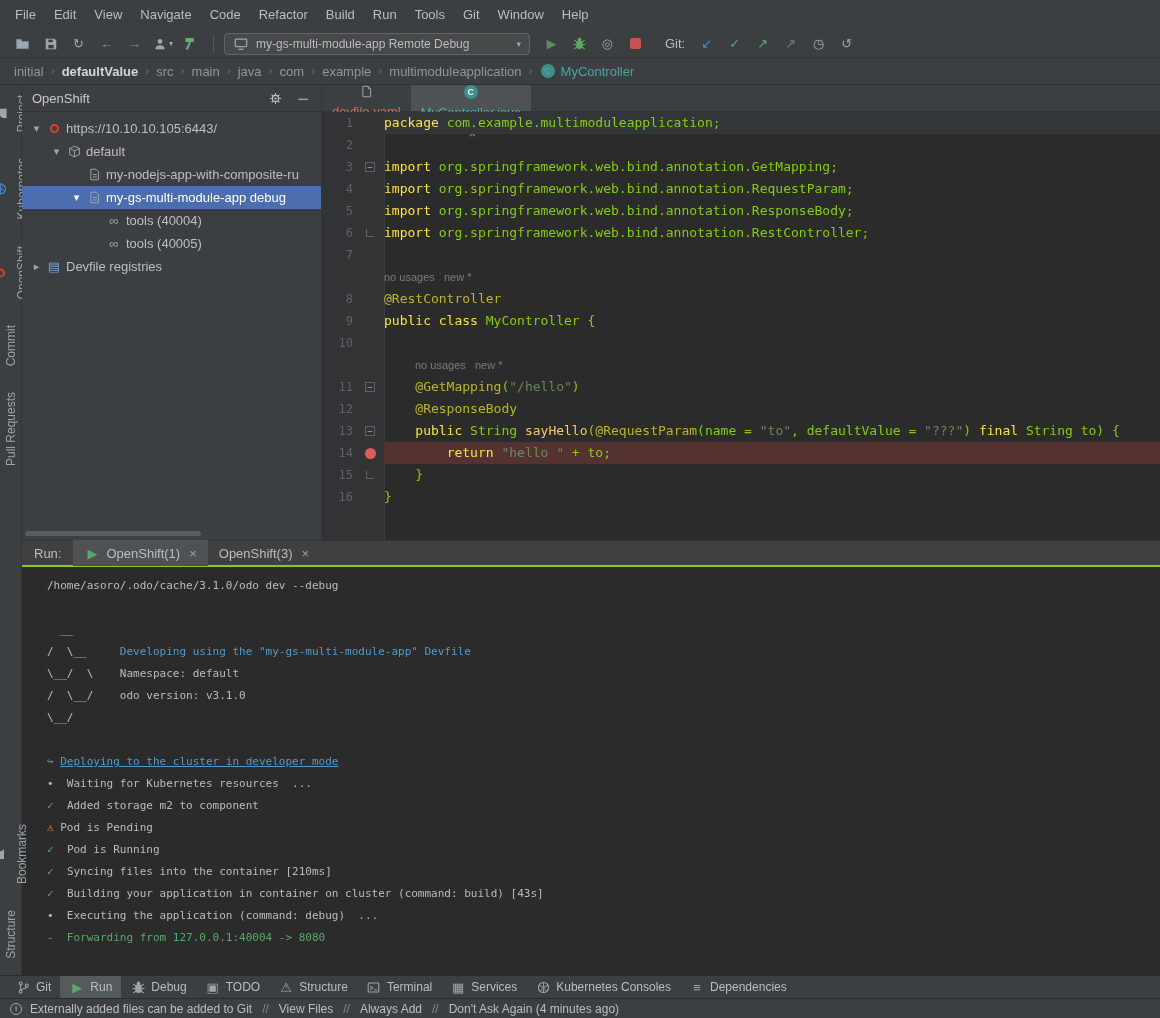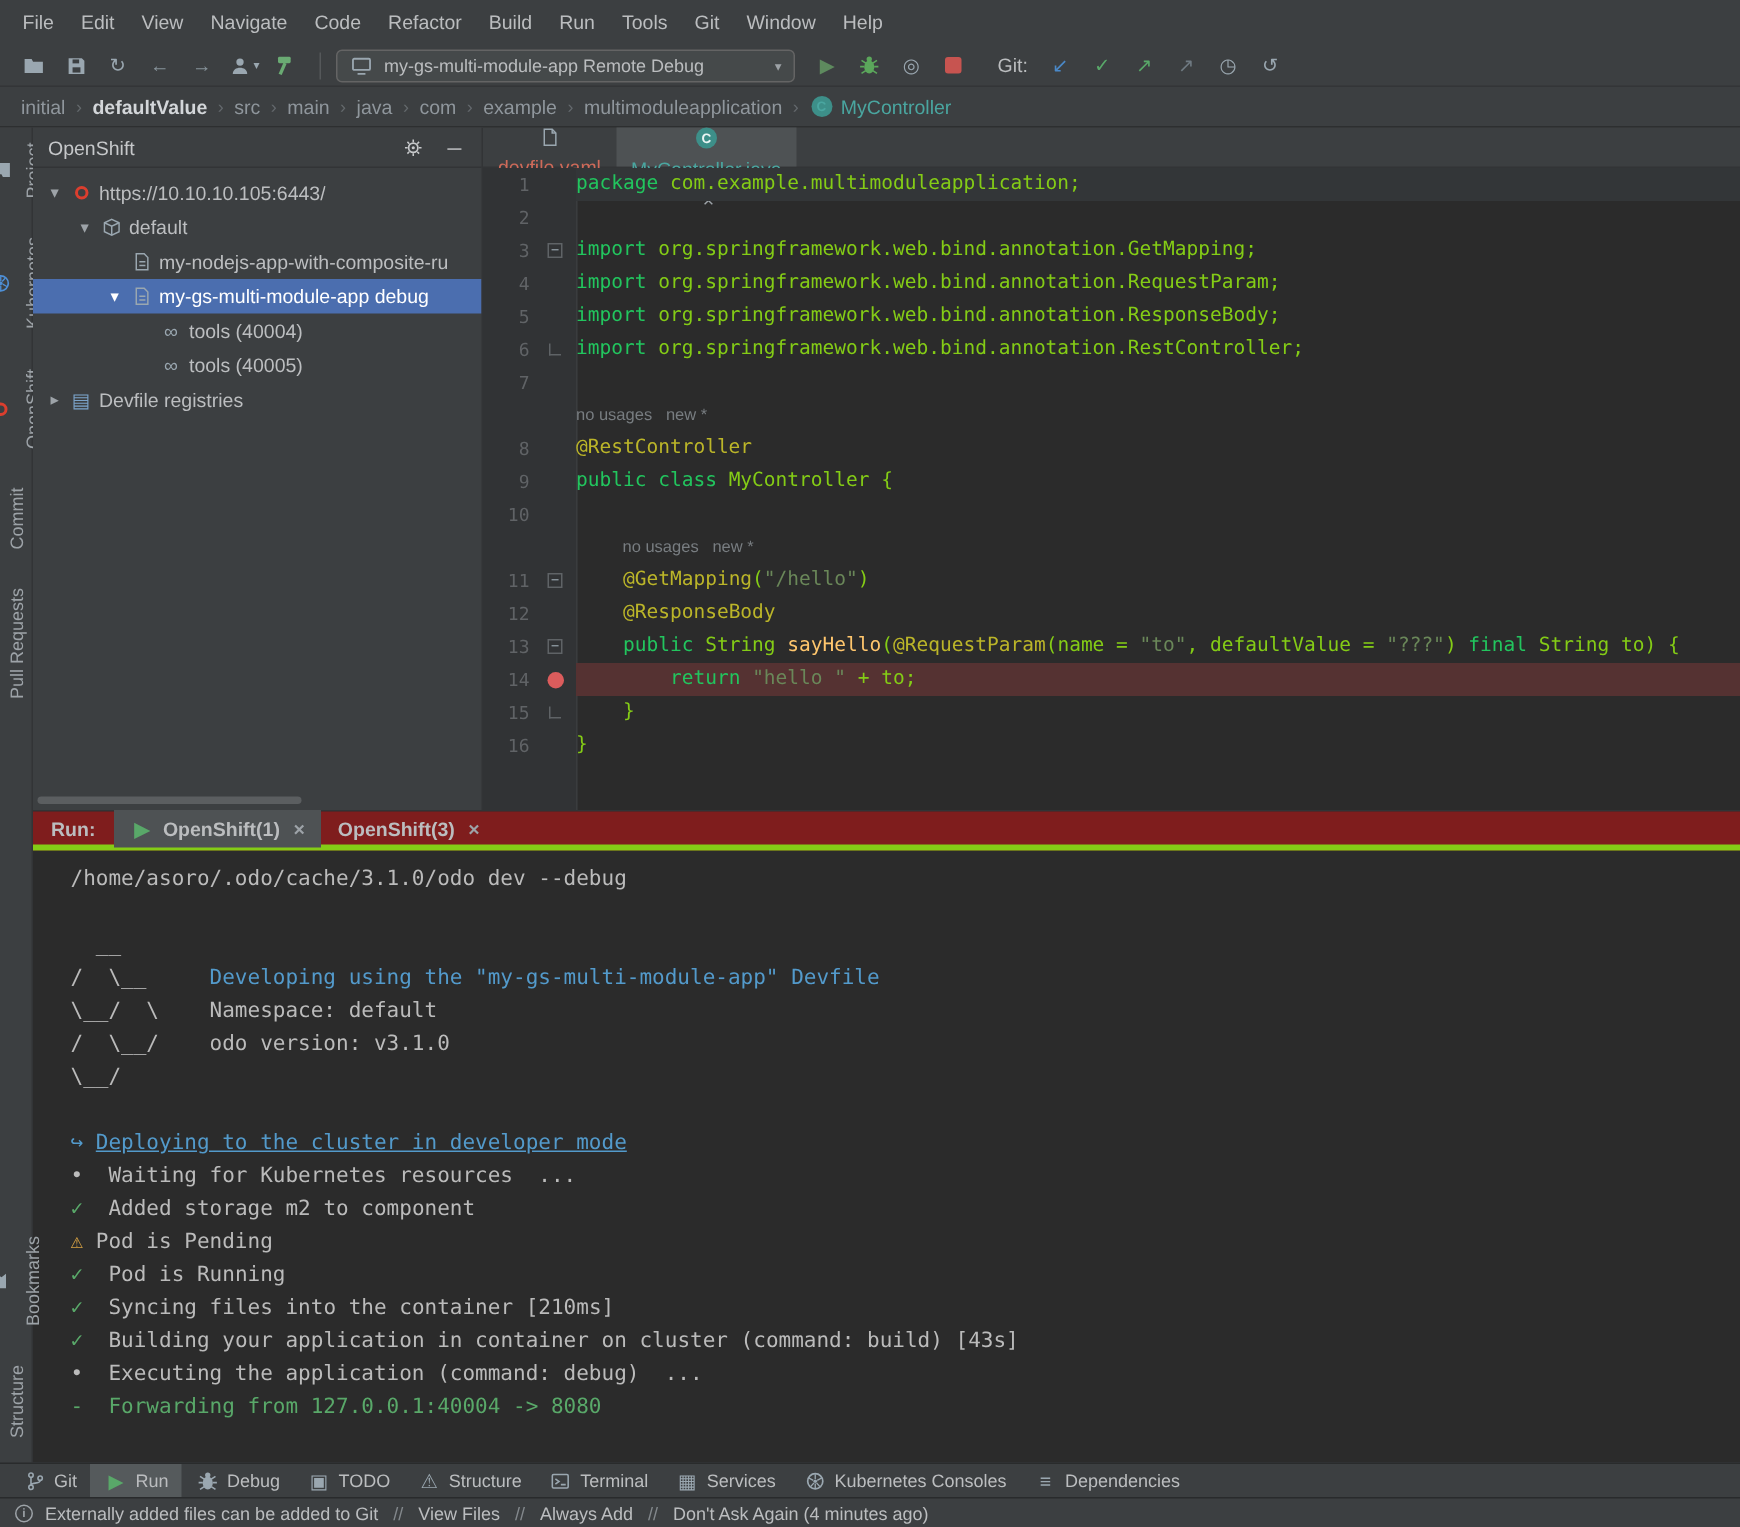--- a/index.html
+++ b/index.html
@@ -68,31 +68,31 @@
 .code-row{position:relative;height:22px;display:flex;line-height:22px;}
 .gut{width:62px;flex:0 0 62px;display:flex;align-items:center;}
 .gut-num{width:34px;text-align:right;padding-right:3px;color:#606366;font-size:12px;}
 .gut-mark{flex:1;display:flex;align-items:center;justify-content:center;}
 .code-text{flex:1;white-space:pre;color:#a9b7c6;}
 .row-caret .code-text{background:#333638;}
 .row-bp .code-text{background:#553232;}
 .bp-dot{width:11px;height:11px;border-radius:50%;background:#db5c5c;display:inline-block;}
 .fold-box{width:10px;height:10px;border:1px solid #5f6366;color:#9aa7b0;font-size:9px;line-height:8px;text-align:center;}
 .fold-end{width:8px;height:8px;border-left:1px solid #5f6366;border-bottom:1px solid #5f6366;}
-.tk-k{color:#22c55e;}.tk-p{color:#84cc16;}.tk-a{color:#bbb529;}.tk-s{color:#6a8759;}.tk-m{color:#ffc66d;}
+.tk-k{color:#fde047;}.tk-p{color:#84cc16;}.tk-a{color:#bbb529;}.tk-s{color:#6a8759;}.tk-m{color:#ffc66d;}
 .hint{font-family:"Liberation Sans",sans-serif;font-size:11px;color:#787d81;}
 
 
 #run-panel{flex:1;display:flex;flex-direction:column;background:#2b2b2b;border-top:1px solid #323436;min-height:0;}
-#run-tabbar{height:26px;flex:0 0 26px;background:#7f1d1d;display:flex;align-items:center;
-  padding-left:12px;border-bottom:4px solid #84cc16;font-size:13px;font-weight:bold;}
+#run-tabbar{height:26px;flex:0 0 26px;background:#404040;display:flex;align-items:center;
+  padding-left:12px;border-bottom:2px solid #84cc16;font-size:13px;}
 .run-label{margin-right:12px;color:#bbbdbf;}
 .run-tab{height:26px;display:flex;align-items:center;gap:6px;padding:0 11px;color:#bbbdbf;}
 .run-tab.active{background:#4e5254;}
-#console{flex:1;padding:8px 0 0 25px;font-family:"DejaVu Sans Mono",monospace;font-size:14px;
+#console{flex:1;padding:8px 0 0 25px;font-family:"DejaVu Sans Mono",monospace;font-size:11px;
   line-height:22px;white-space:pre;overflow:hidden;}
 .c-p{color:#bbbbbb;}.c-b{color:#539acb;}.c-bl{color:#539acb;text-decoration:underline;}
 .c-g{color:#59a869;}.c-w{color:#d9a343;}
 
 
 #bottombar{height:23px;flex:0 0 23px;background:#3c3f41;border-top:1px solid #292b2c;
   display:flex;align-items:center;padding:0 6px;font-size:12px;color:#bbbdbf;}
 .bb-item{height:23px;display:flex;align-items:center;gap:5px;padding:0 9px;}
 .bb-item.active{background:#555a5c;}
 #statusbar{height:20px;flex:0 0 20px;background:#3c3f41;border-top:1px solid #292b2c;

